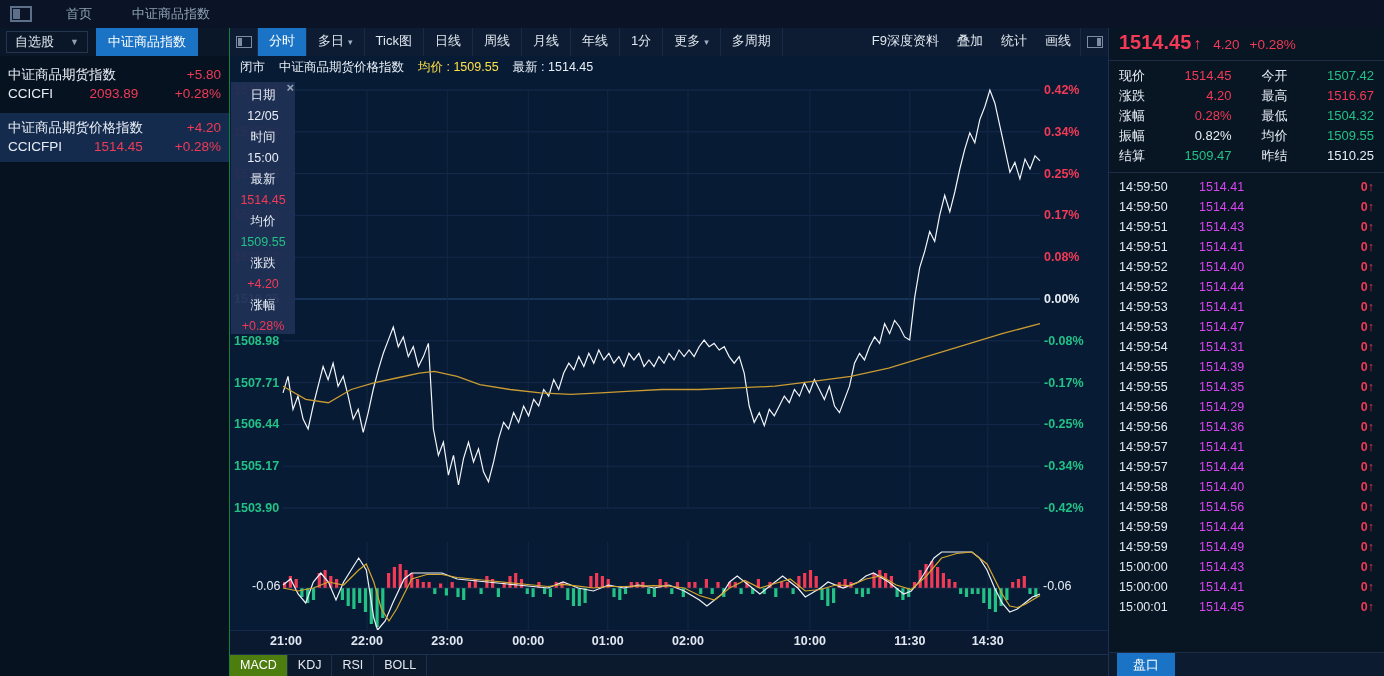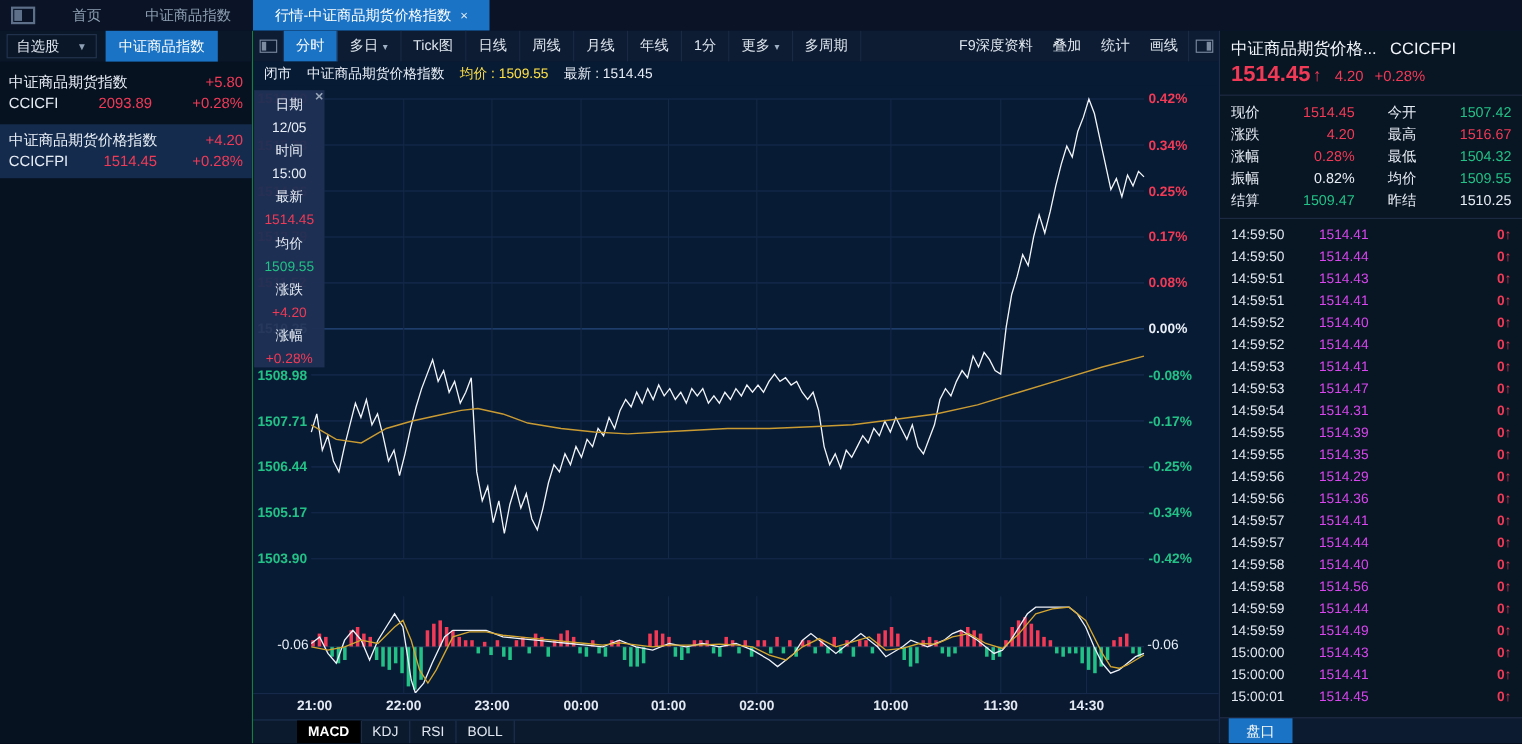--- a/index.html
+++ b/index.html
@@ -53,21 +53,21 @@
   .magenta{color:#e24fd8;}
   .mh-icons{margin-left:auto;margin-right:10px;color:#7e8ca2;font-size:14px;display:flex;gap:10px;}
   .macd-plot{position:absolute;top:514px;left:0;width:878px;height:88px;}
   .macd-plot svg{overflow:visible;}
   .macd-axis{position:absolute;font-size:12.5px;color:#e8eef6;}
   
   .xaxis{position:absolute;top:602px;left:0;width:878px;height:24px;border-top:1px solid #16294a;background:#0a1930;}
   .x-lab{position:absolute;top:3px;width:52px;text-align:center;color:#e3e9f2;font-size:12.5px;font-weight:600;}
   .bottom-tabs{position:absolute;top:626px;left:0;width:878px;height:22px;background:#0c1a2e;border-top:1px solid #1c3050;display:flex;font-size:12.5px;}
   .bt-tab{line-height:21px;padding:0 10px;border-right:1px solid #1c3050;color:#e3e9f2;}
-  .bt-tab.active{background:#000000;color:#fff;font-weight:700;margin-left:40px;}
+  .bt-tab.active{background:#4d7c0f;color:#fff;font-weight:400;}
   
   .rpanel{position:absolute;left:1108px;top:28px;width:276px;height:648px;background:#081523;border-left:1px solid #1e3050;}
   .rp-title{padding:7px 10px 0 10px;font-size:15px;color:#f2f5fa;white-space:nowrap;overflow:hidden;}
   .rp-price{padding:3px 10px 4px 10px;display:flex;align-items:baseline;}
   .rp-last{font-size:20px;font-weight:700;color:#f23a56;}
   .rp-arrow{font-size:16px;font-weight:700;color:#f23a56;margin-left:2px;}
   .rp-chg{font-size:13.5px;color:#f23a56;margin-left:12px;}
   .rp-pct{font-size:13.5px;color:#f23a56;margin-left:10px;}
   .rp-div{border-bottom:1px solid #1e2c45;margin:2px 0;}
   .rp-stats{padding:3px 0 4px 0;}
@@ -86,21 +86,20 @@
 </head>
 <body>
 
 <div class="app">
 
   <div class="topbar">
     <span class="win-icon"></span>
     <div id="top-tabs" style="display:flex;height:28px;">
         <div class="top-tab"><span>首页</span></div>
         <div class="top-tab"><span>中证商品指数</span></div>
-        <div class="top-tab active"><span>行情-中证商品期货价格指数</span><span class="close-x">×</span></div>
       </div>
   </div>
 
   <div class="sidebar">
     <div class="sidebar-tabs">
       <div class="watch-dd">
         <span>自选股</span>
         <span class="caret">▼</span>
       </div>
       <div class="sb-tab">中证商品指数</div>
@@ -400,24 +399,20 @@
       </div>
     <div class="bottom-tabs" id="bottom-tabs">
         <div class="bt-tab active">MACD</div>
         <div class="bt-tab">KDJ</div>
         <div class="bt-tab">RSI</div>
         <div class="bt-tab">BOLL</div>
       </div>
   </div>
 
   <div class="rpanel">
-    <div class="rp-title">
-      <span>中证商品期货价格...</span>
-      <span style="margin-left:8px;">CCICFPI</span>
-    </div>
     <div class="rp-price">
       <span class="rp-last">1514.45</span>
       <span class="rp-arrow">↑</span>
       <span class="rp-chg">4.20</span>
       <span class="rp-pct">+0.28%</span>
     </div>
     <div class="rp-div"></div>
     <div class="rp-stats" id="rp-stats">
         <div class="st-row">
           <span class="st-lab">现价</span>

